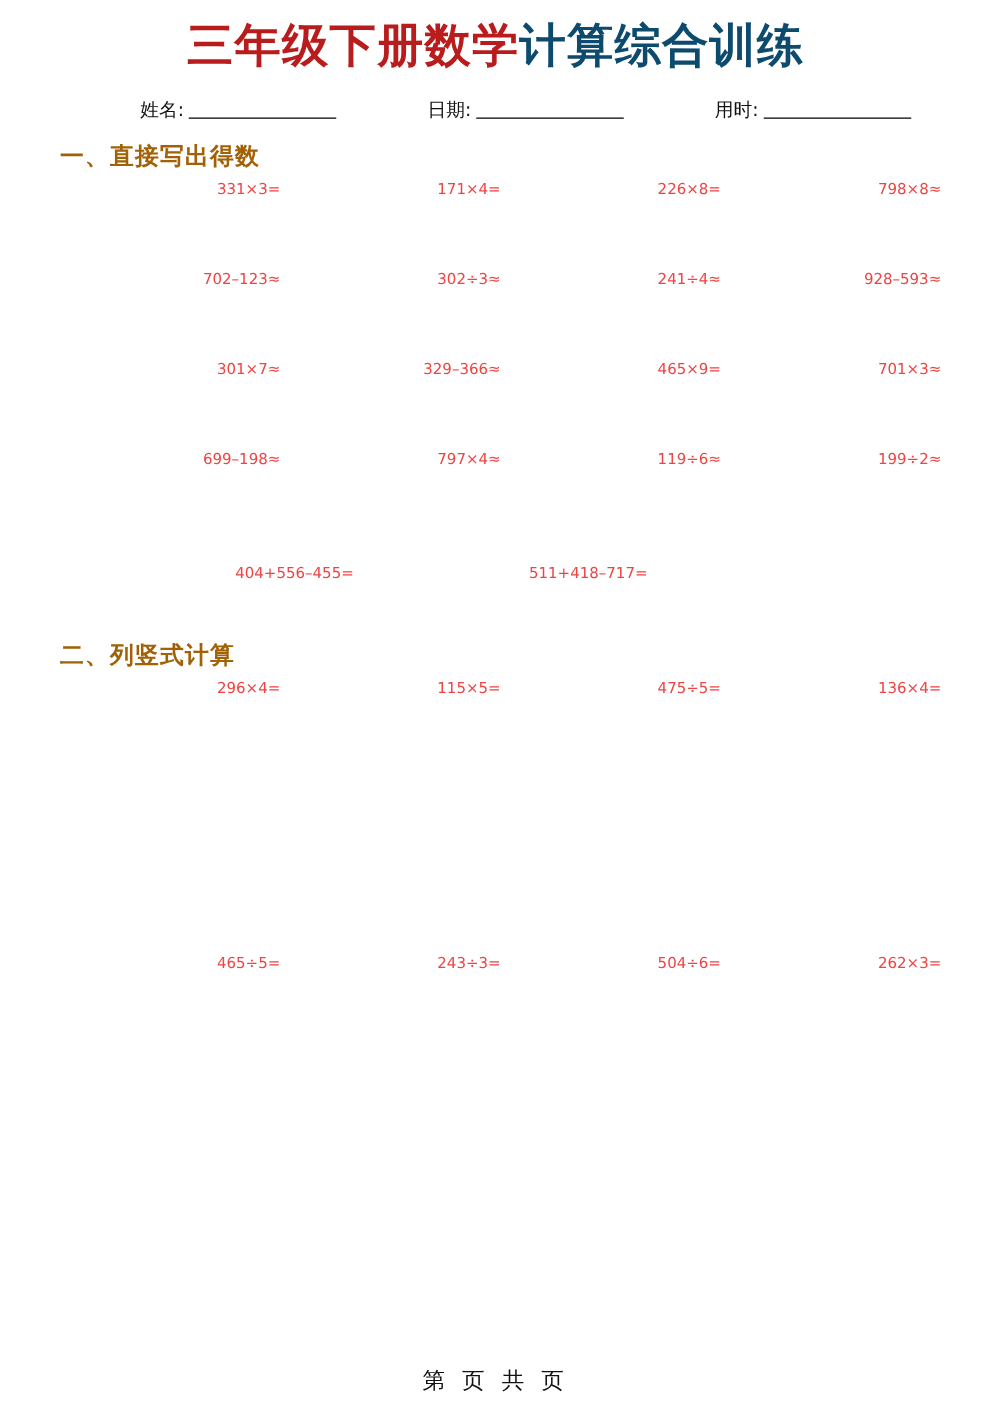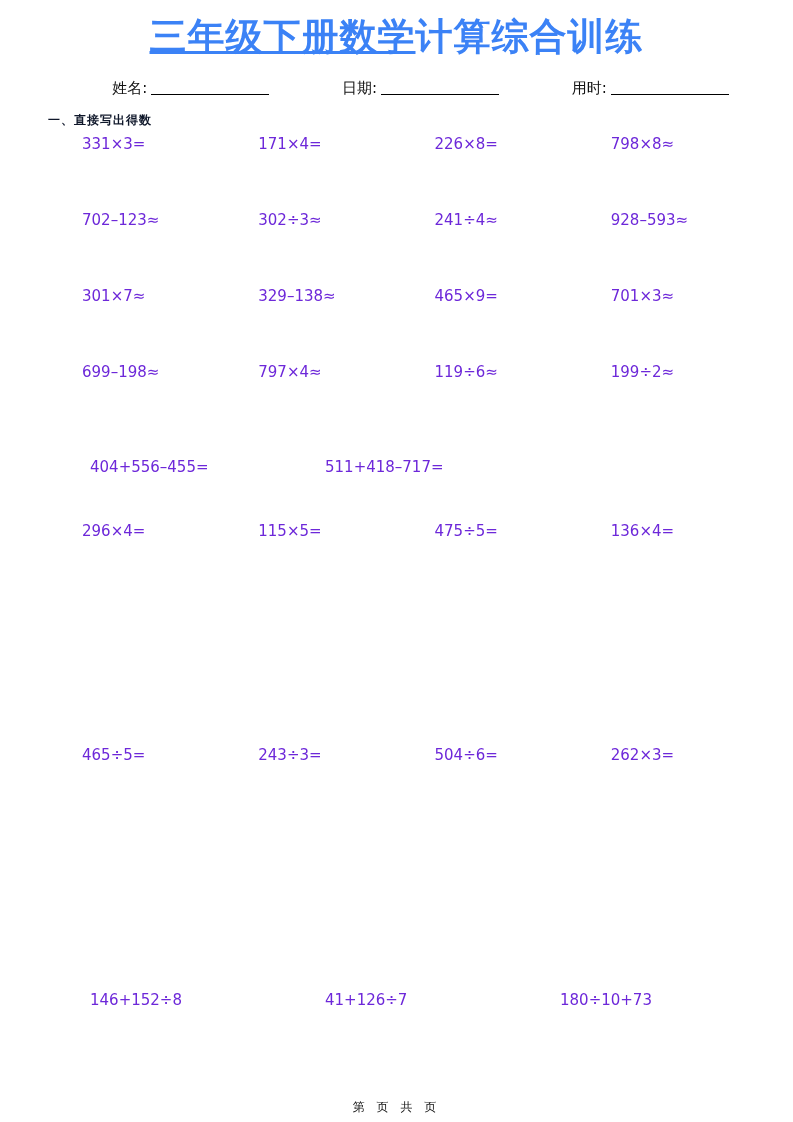--- a/index.html
+++ b/index.html
@@ -27,22 +27,22 @@
   .title {
     text-align: center;
     font-family: "DejaVu Sans", sans-serif;
     font-weight: bold;
     font-size: 37px;
     letter-spacing: 1px;
     margin: 16px 0 0 0;
     line-height: 1.15;
     white-space: nowrap;
   }
-  .title .part-a { color: #3b82f6; text-decoration: underline; }
-  .title .part-b { color: #3b82f6; }
+  .title .part-a { color: #b91c1c; }
+  .title .part-b { color: #0c4a6e; }
 
   
   .meta-line {
     margin-top: 20px;
     text-align: center;
     font-size: 15px;
     font-family: "DejaVu Sans", sans-serif;
     color: #111;
     white-space: nowrap;
   }
@@ -53,62 +53,63 @@
     border-bottom: 1px solid #000;
     width: 118px;
     height: 15px;
     vertical-align: -2px;
     margin-left: 4px;
   }
 
   
   .section-head {
     font-family: Liberation Serif, serif;
-    font-size: 12px;
+    font-size: 19px;
     font-weight: bold;
-    color: #0f172a;
+    color: #a16207;
     margin: 0 0 6px 48px;
     letter-spacing: 1px;
   }
 
   
   .grid4 {
     display: grid;
     grid-template-columns: repeat(4, 1fr);
     margin: 0 40px 0 48px;
   }
   .grid3 {
     display: grid;
     grid-template-columns: repeat(3, 1fr);
     margin: 0 40px 0 48px;
   }
   .cell {
     font-family: "DejaVu Sans", sans-serif;
-    font-size: 15px;
-    color: #6d28d9;
+    font-size: 12px;
+    color: #ef4444;
     white-space: nowrap;
     padding-left: 34px;
     box-sizing: border-box;
+    text-align: right;
   }
   .grid3 .cell { padding-left: 42px; margin-top: 19px; }
 
   .row-gap-1 { height: 58px; }
   .sp-after-sec1 { height: 46px; }
   .sp-work-tall { height: 206px; }
   .sp-work-tall2 { height: 208px; }
 
   
   .footer {
     position: absolute;
     left: 0;
     right: 0;
     bottom: 22px;
     text-align: center;
     font-family: "DejaVu Sans", sans-serif;
-    font-size: 12px;
+    font-size: 18px;
     color: #111;
     letter-spacing: 4px;
   }
 </style>
 </head>
 <body>
 
 <div class="page">
 
   <div class="title">
@@ -139,55 +140,51 @@
   <div class="row-gap-1"></div>
   <div class="grid4">
     <div class="cell">702–123≈</div>
     <div class="cell">302÷3≈</div>
     <div class="cell">241÷4≈</div>
     <div class="cell">928–593≈</div>
   </div>
   <div class="row-gap-1"></div>
   <div class="grid4">
     <div class="cell">301×7≈</div>
-    <div class="cell">329–138≈</div>
+    <div class="cell">329–366≈</div>
     <div class="cell">465×9=</div>
     <div class="cell">701×3≈</div>
   </div>
   <div class="row-gap-1"></div>
   <div class="grid4">
     <div class="cell">699–198≈</div>
     <div class="cell">797×4≈</div>
     <div class="cell">119÷6≈</div>
     <div class="cell">199÷2≈</div>
   </div>
   <div class="row-gap-1"></div>
   <div class="grid3">
     <div class="cell">404+556–455=</div>
     <div class="cell">511+418–717=</div>
   </div>
 
   <div class="sp-after-sec1"></div>
+  <div class="section-head">二、列竖式计算</div>
 
   <div class="grid4">
     <div class="cell">296×4=</div>
     <div class="cell">115×5=</div>
     <div class="cell">475÷5=</div>
     <div class="cell">136×4=</div>
   </div>
   <div class="sp-work-tall"></div>
   <div class="grid4">
     <div class="cell">465÷5=</div>
     <div class="cell">243÷3=</div>
     <div class="cell">504÷6=</div>
     <div class="cell">262×3=</div>
   </div>
   <div class="sp-work-tall2"></div>
 
-  <div class="grid3">
-    <div class="cell">146+152÷8</div>
-    <div class="cell">41+126÷7</div>
-    <div class="cell">180÷10+73</div>
-  </div>
 
   <div class="footer">第 页 共  页</div>
 
 </div>
 
 </body></html>

